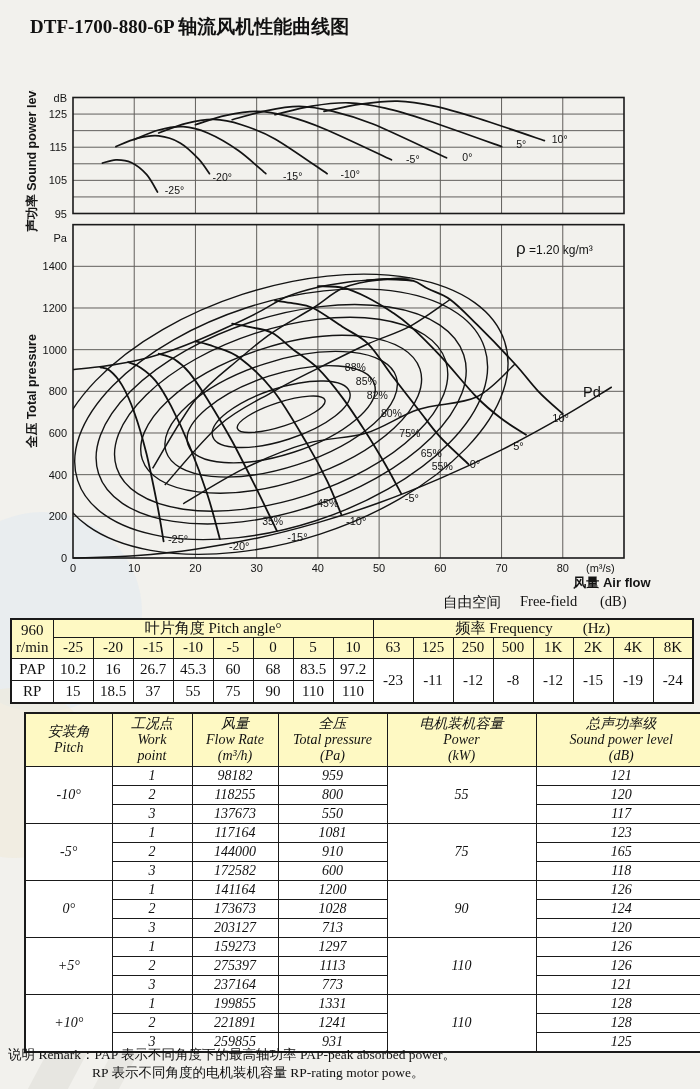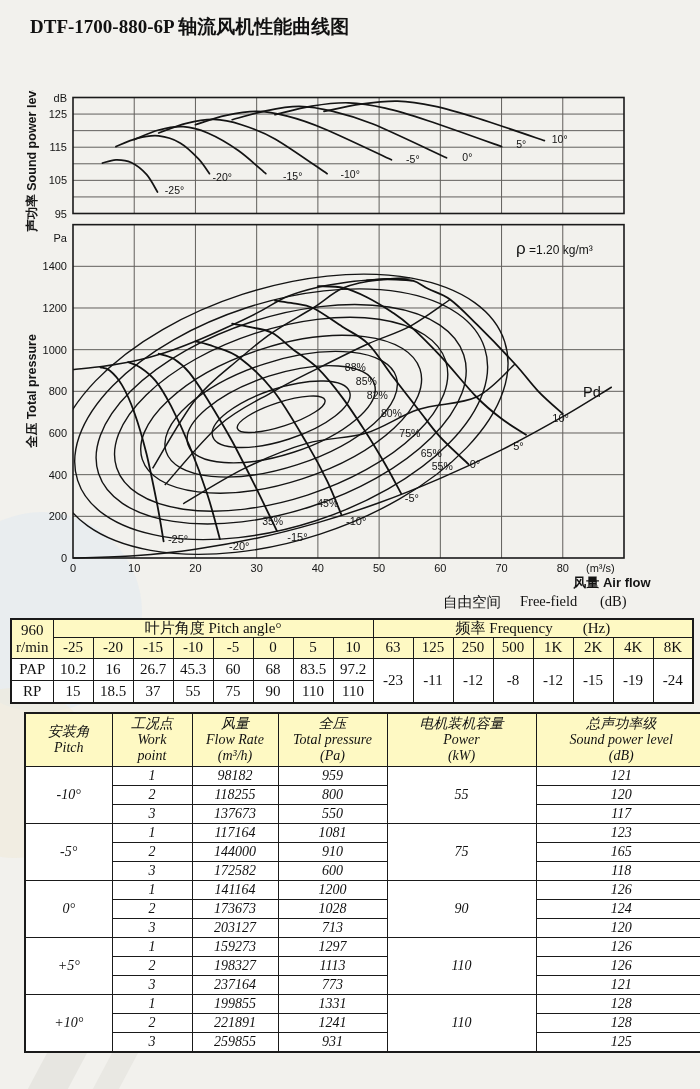--- a/index.html
+++ b/index.html
@@ -356,21 +356,21 @@
         <tr>
           <td rowspan="3">+5°</td>
           <td style="height: 18px;">1</td>
           <td>159273</td>
           <td>1297</td>
           <td rowspan="3">110</td>
           <td>126</td>
         </tr>
         <tr>
           <td style="height: 18px;">2</td>
-          <td>198327</td>
+          <td>275397</td>
           <td>1113</td>
           <td>126</td>
         </tr>
         <tr>
           <td style="height: 18px;">3</td>
           <td>237164</td>
           <td>773</td>
           <td>121</td>
         </tr>
         <tr>
@@ -389,13 +389,17 @@
         </tr>
         <tr>
           <td style="height: 18px;">3</td>
           <td>259855</td>
           <td>931</td>
           <td>125</td>
         </tr>
       </tbody>
     </table>
 
+  <div class="remark">
+    <div>说明 Remark：PAP 表示不同角度下的最高轴功率 PAP-peak absorbed power。</div>
+    <div class="remark-l2">RP 表示不同角度的电机装机容量 RP-rating motor powe。</div>
+  </div>
 </div>
 
 </body></html>

